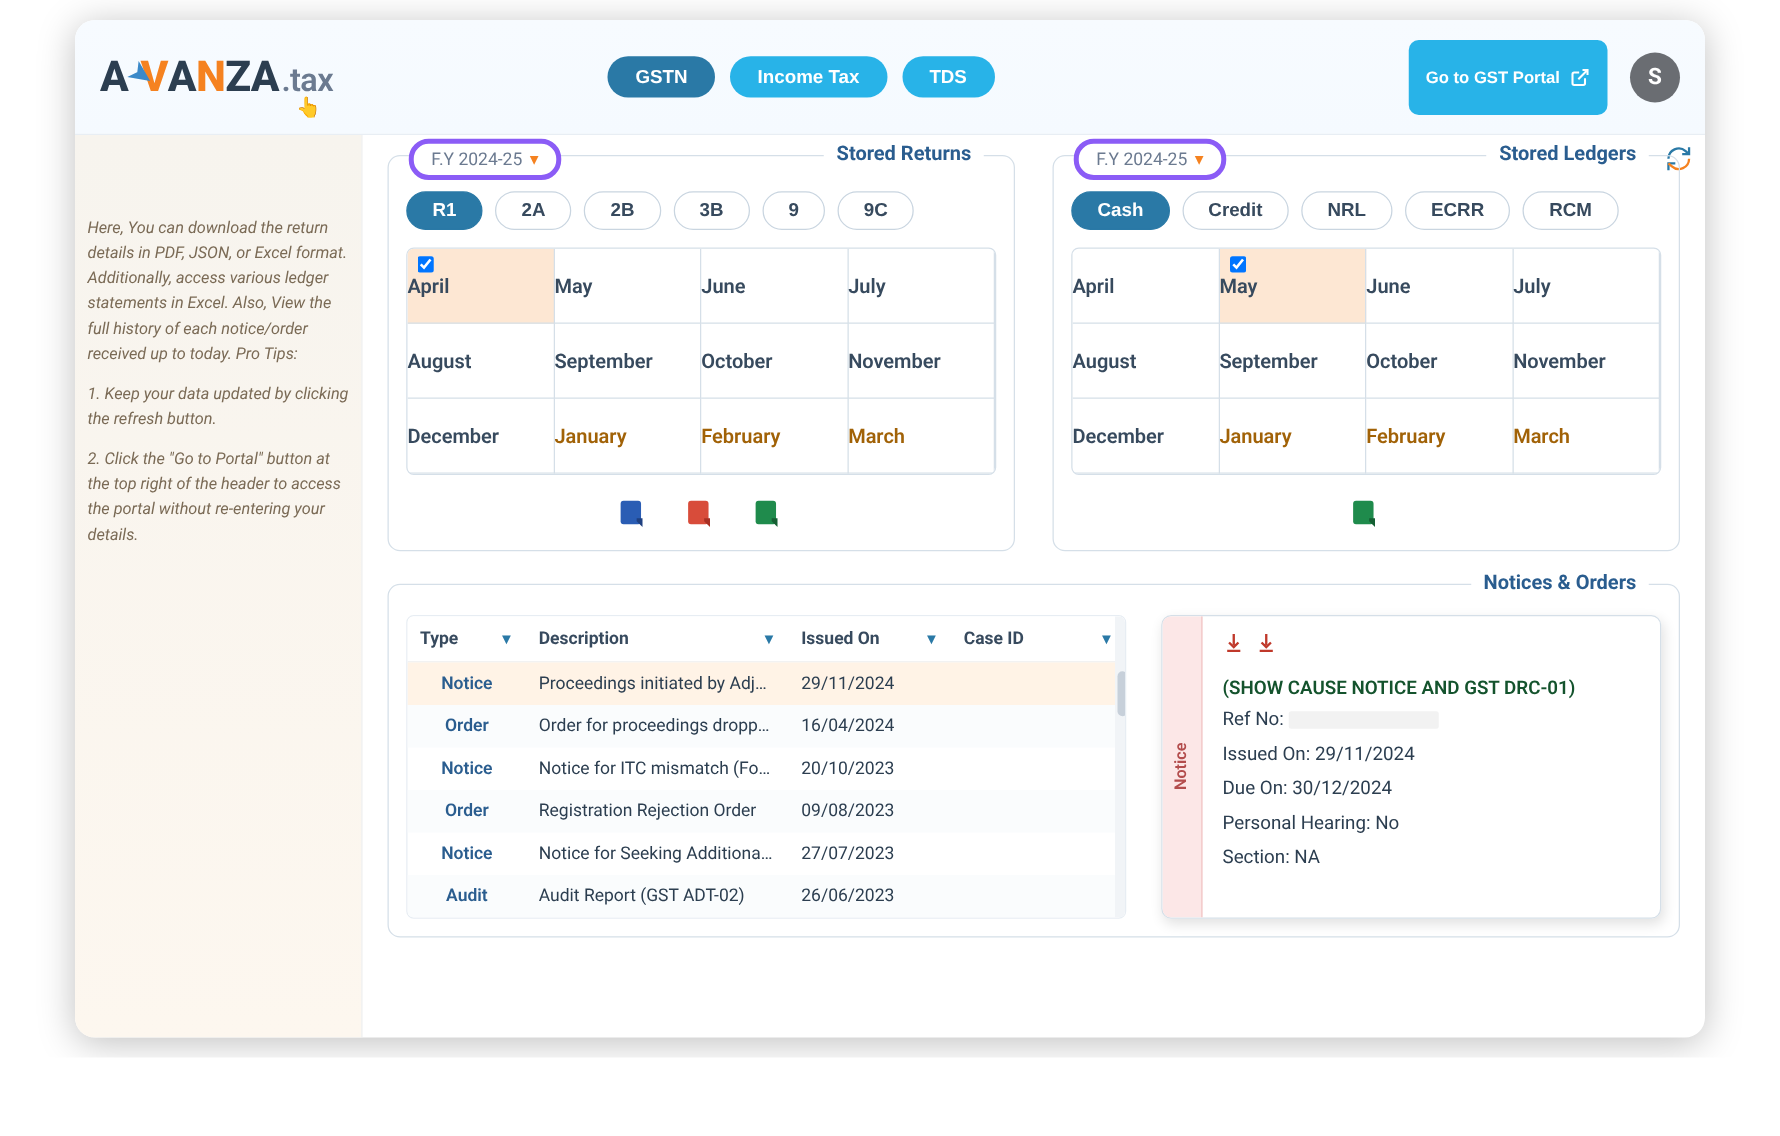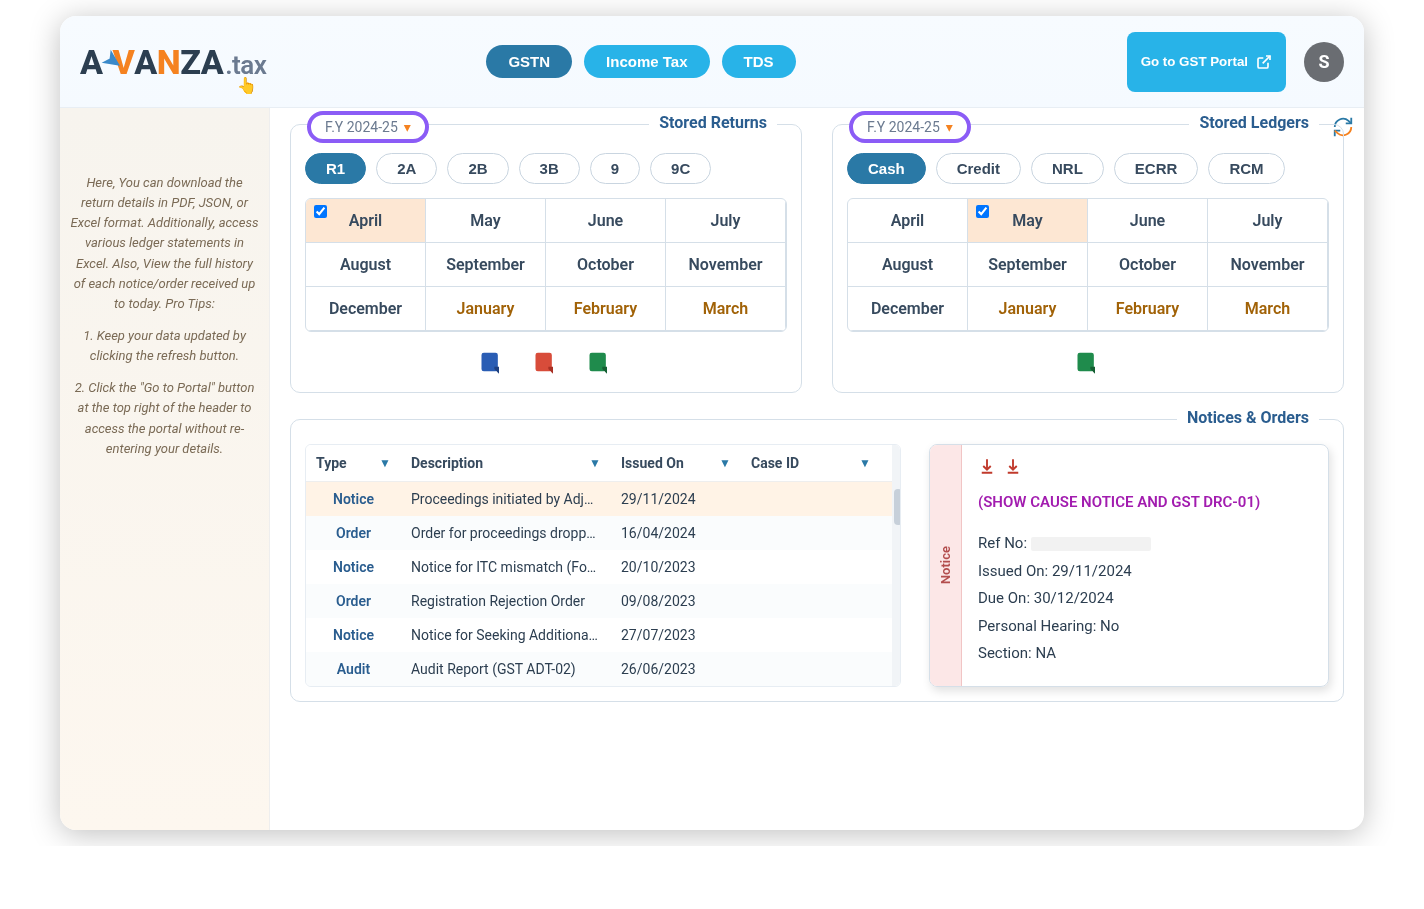--- a/index.html
+++ b/index.html
@@ -71,28 +71,28 @@
       position: absolute;
       right: 10px; top: 100px;
       width: 22px; height: 22px;
       cursor: pointer;
     }
     .body {
       display: flex;
       height: calc(100% - 92px);
     }
     .sidebar {
-      width: 210px;
+      width: 230px;
       background: linear-gradient(180deg, #f7f4ee 0%, #fdf7ef 100%);
       padding: 65px 10px 16px 10px;
       font-style: italic;
       color: #7a6a55;
       font-size: 13px;
       line-height: 1.55;
-      text-align: center;
+      text-align: left;
       border-right: 1px solid #eee;
     }
     .sidebar p { margin-bottom: 12px; }
     .main {
       flex: 1;
       padding: 16px 20px;
       overflow: auto;
       position: relative;
     }
     .panels {
@@ -134,21 +134,21 @@
       background: #2a79a6; color: #fff; border-color: #2a79a6;
     }
     .month-grid {
       border: 1px solid #d5dfe8; border-radius: 6px; overflow: hidden;
     }
     .month-row {
       display: grid; grid-template-columns: repeat(4, 1fr);
     }
     .month-cell {
       border-right: 1px solid #d5dfe8; border-bottom: 1px solid #d5dfe8;
-      height: 44px; display: flex; align-items: center; justify-content: center;
+      height: 60px; display: flex; align-items: center; 
       font-weight: 600; color: #374a5e; cursor: pointer;
       position: relative;
     }
     .month-cell.muted { color: #a16207; }
     .month-cell.selected { background: #fde7d3; }
     .month-cell .chk {
       position: absolute; top: 6px; left: 8px;
     }
     .export-icons {
       display: flex; justify-content: center; gap: 26px; margin-top: 16px;
@@ -215,21 +215,21 @@
       border-right: 1px solid #f1c5c5;
     }
     .detail-tab span {
       writing-mode: vertical-rl; transform: rotate(180deg);
       color: #b34d4d; font-weight: 600; font-size: 13px;
     }
     .detail-content {
       padding: 12px 16px; flex: 1; font-size: 15px; line-height: 1.7;
     }
     .detail-content .row { margin-bottom: 2px; }
-    .detail-content h4 { color: #a21caf; font-weight: 600; margin-bottom: 16px; }
+    .detail-content h4 { color: #14532d; font-weight: 600; margin-bottom: 0; }
     .dl-icons { display: flex; gap: 8px; margin-bottom: 6px; }
     .dl-icon { color: #c0392b; cursor: pointer; }
     .ref-blur { display: inline-block; width: 120px; height: 14px; background: #f2f2f2; border-radius: 2px; vertical-align: middle; }
 
     .hand-cursor {
       position: absolute; left: 177px; top: 60px; font-size: 16px;
       color: #555;
     }
   </style>
 </head>

